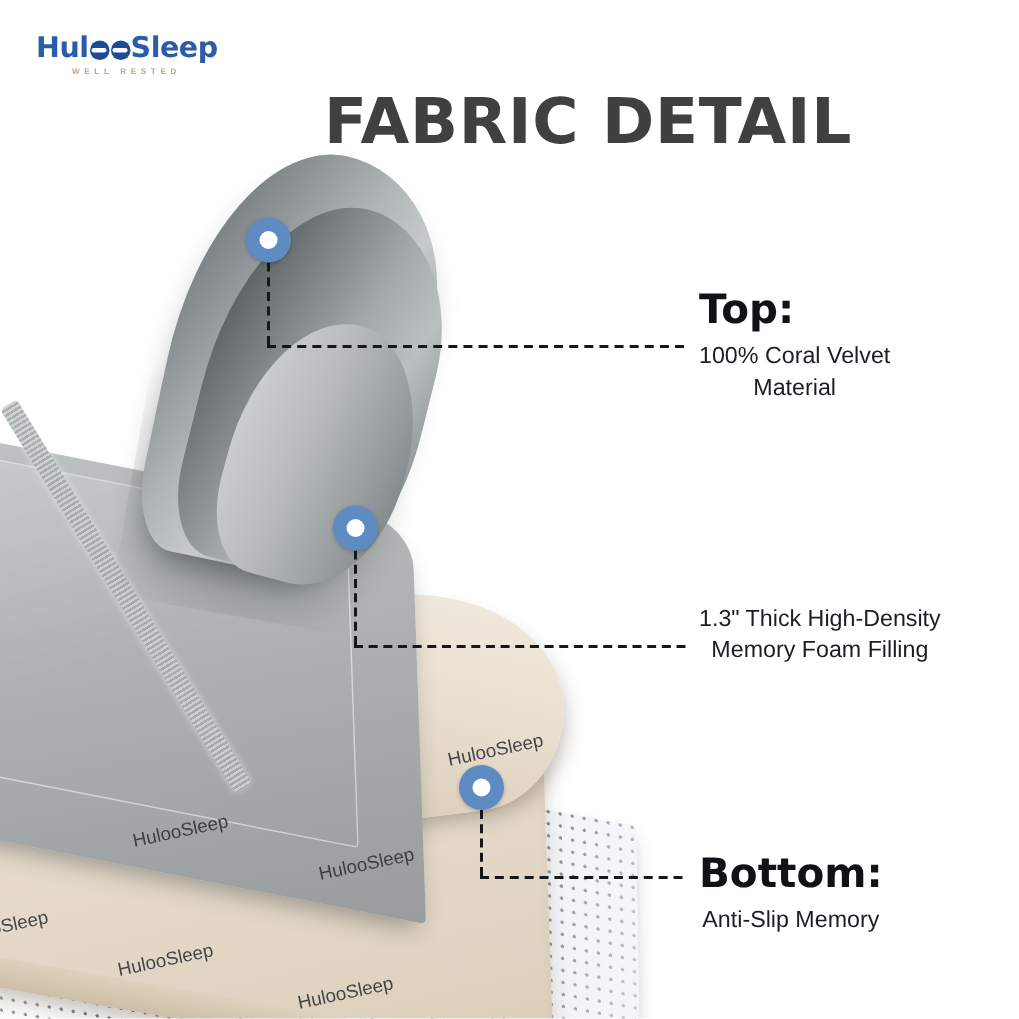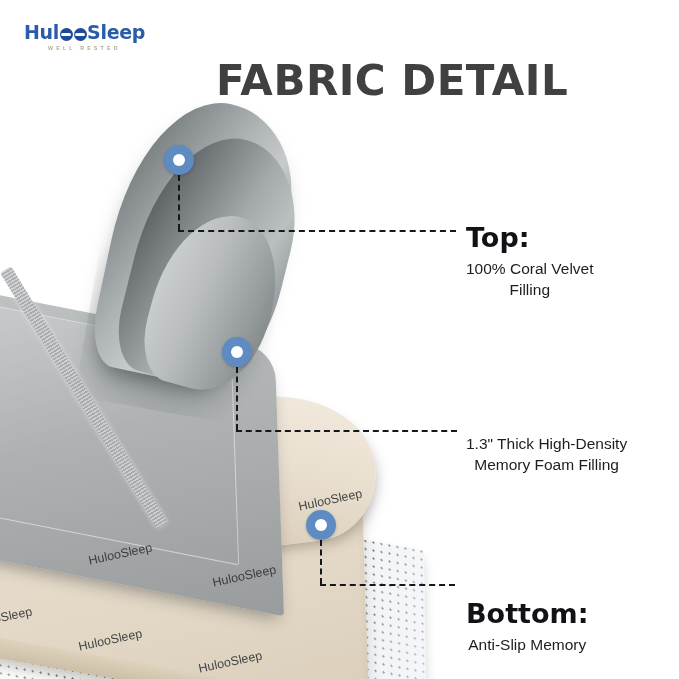--- a/index.html
+++ b/index.html
@@ -89,21 +89,21 @@
 
   
   .marker{position:absolute;width:30px;height:30px;border-radius:50%;
           background:#5e8cc2;display:flex;align-items:center;justify-content:center;z-index:20;
           box-shadow:0 1px 3px rgba(0,0,0,.22);}
   .marker::after{content:"";width:12px;height:12px;border-radius:50%;background:#ffffff;}
   .leader{position:absolute;z-index:19;}
   .leader .v{position:absolute;border-left:2px dashed #15181b;}
   .leader .h{position:absolute;border-top:2px dashed #15181b;}
 
-  .calloutText{position:absolute;z-index:25;margin-top:31px;}
+  .calloutText{position:absolute;z-index:25;}
   .ct-head{font-size:27px;font-weight:bold;color:#101215;line-height:30px;
            font-family:"DejaVu Sans",sans-serif;}
   .ct-body{font-size:15.5px;color:#1b1e22;line-height:21px;margin-top:5px;
            font-family:"Liberation Sans",sans-serif;text-align:center;}
 </style>
 </head>
 <body>
 
 <div id="stage">
 
@@ -140,21 +140,21 @@
 
   <div class="marker" style="left:164px;top:145px;"></div>
   <div class="leader" style="left:178px;top:175px;">
     <div class="v" style="left:0;top:0;height:55px;"></div>
     <div class="h" style="left:0;top:55px;width:278px;"></div>
   </div>
   <div class="calloutText" style="left:466px;top:192px;">
     <div class="ct-head">Top:</div>
     <div class="ct-body">
       <div>100% Coral Velvet</div>
-      <div>Filling</div>
+      <div>Material</div>
     </div>
   </div>
 
   <div class="marker" style="left:222px;top:337px;"></div>
   <div class="leader" style="left:236px;top:367px;">
     <div class="v" style="left:0;top:0;height:63px;"></div>
     <div class="h" style="left:0;top:63px;width:221px;"></div>
   </div>
   <div class="calloutText" style="left:466px;top:397px;">
     <div class="ct-body">

